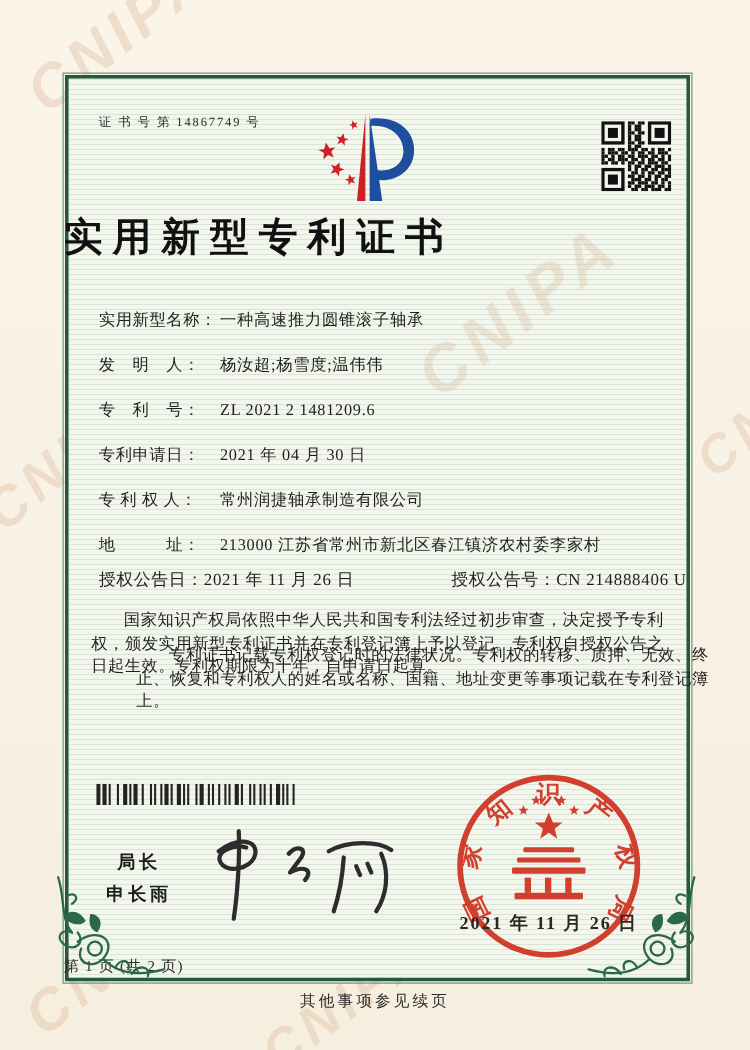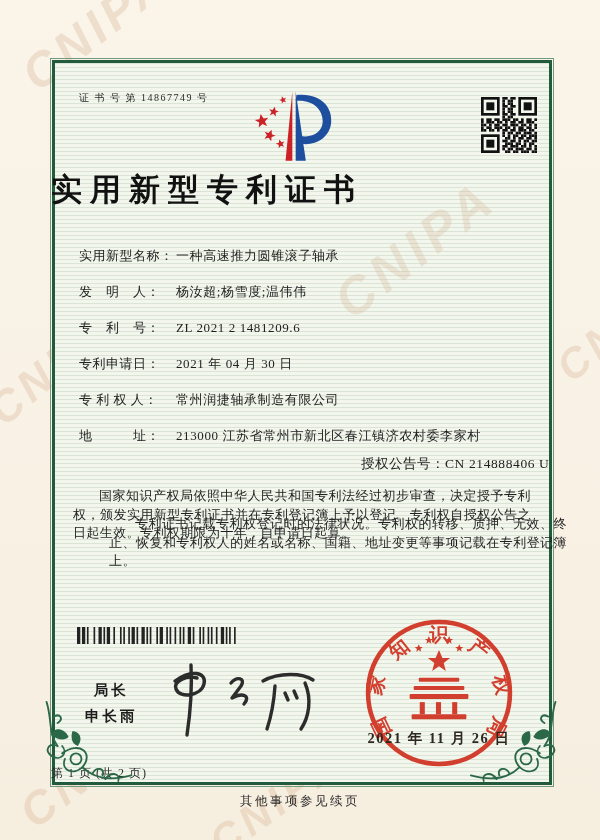--- a/index.html
+++ b/index.html
@@ -287,20 +287,23 @@
       </div>
       <div class="field-row row-4">
         <span class="field-label">专 利 权 人：</span><span class="field-value">常州润捷轴承制造有限公司</span>
       </div>
       <div class="field-row row-5">
         <span class="field-label">地　　　址：</span><span class="field-value">213000 江苏省常州市新北区春江镇济农村委李家村</span>
       </div>
     </div>
 
     <div class="grant-row">
+      <span>
+        <span class="field-label" style="min-width:0;">授权公告日：</span><span class="field-value">2021 年 11 月 26 日</span>
+      </span>
       <span class="grant-second">
         <span class="field-label" style="min-width:0;">授权公告号：</span><span class="field-value">CN 214888406 U</span>
       </span>
     </div>
 
     <div class="body-text para1">国家知识产权局依照中华人民共和国专利法经过初步审查，决定授予专利权，颁发实用新型专利证书并在专利登记簿上予以登记。专利权自授权公告之日起生效。专利权期限为十年，自申请日起算。</div>
     <div class="body-text para2">专利证书记载专利权登记时的法律状况。专利权的转移、质押、无效、终止、恢复和专利权人的姓名或名称、国籍、地址变更等事项记载在专利登记簿上。</div>
 
     <svg class="barcode" viewBox="0 0 162 17" preserveAspectRatio="none" id="barcode-svg">
         <rect x="0" y="0" width="3.306122448979592" height="17" fill="#232323"></rect>

